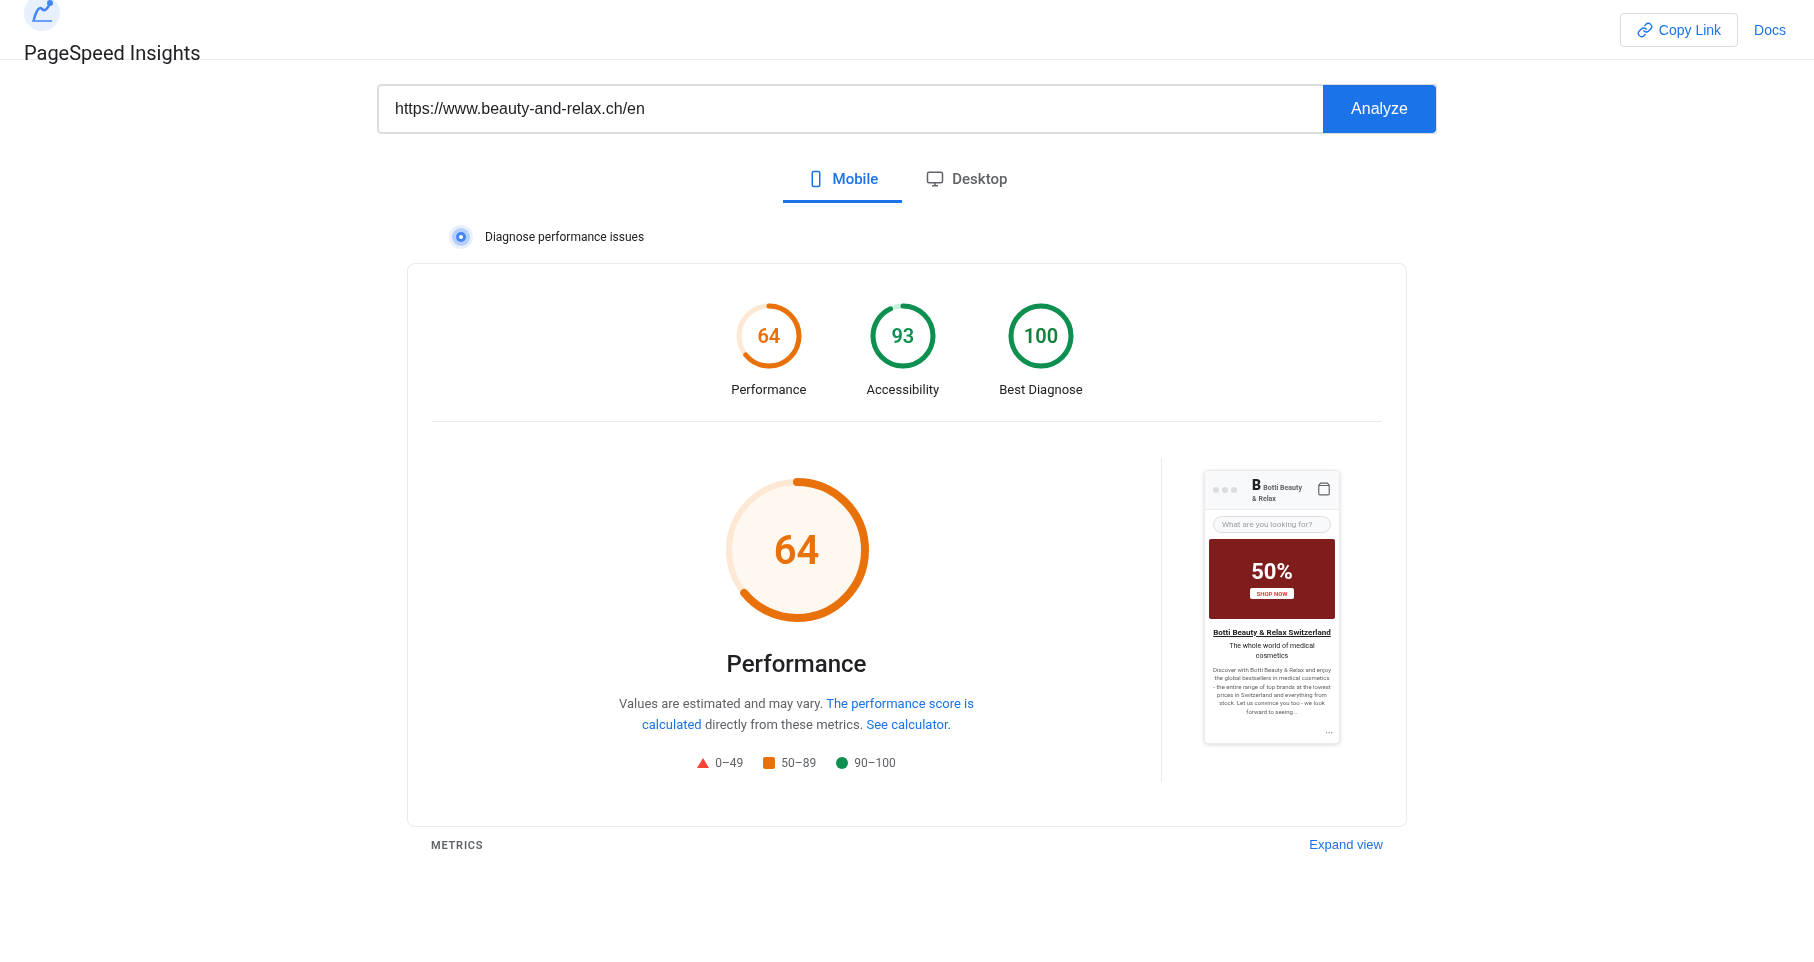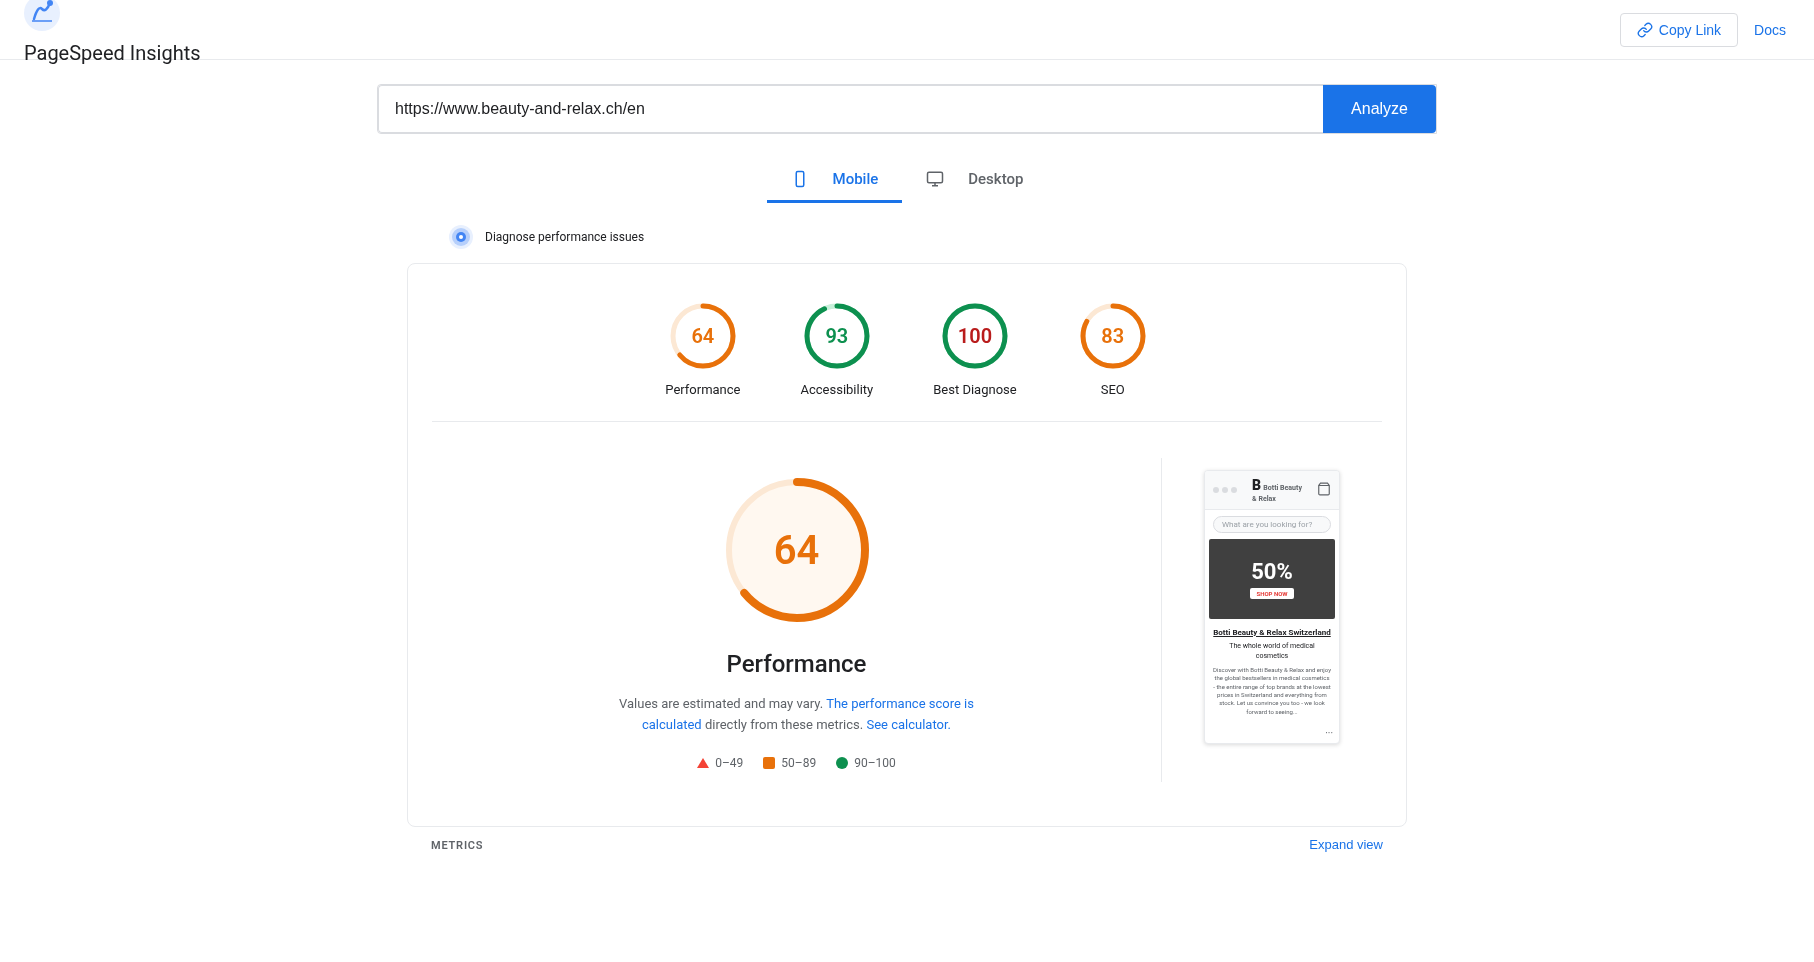--- a/index.html
+++ b/index.html
@@ -101,21 +101,21 @@
     
     .tabs-section {
       display: flex;
       justify-content: center;
       gap: 0;
       padding: 8px 0 0;
     }
     .tab {
       display: flex;
       align-items: center;
-      gap: 24px;
+      gap: 8px;
       padding: 12px 24px;
       font-size: 15px;
       cursor: pointer;
       border-bottom: 3px solid transparent;
       color: #5f6368;
       font-weight: 500;
     }
     .tab.active {
       color: #1a73e8;
       border-bottom-color: #1a73e8;
@@ -316,21 +316,21 @@
     .phone-search {
       margin: 6px 8px;
       background: #f8f9fa;
       border: 1px solid #dadce0;
       border-radius: 20px;
       padding: 3px 8px;
       font-size: 8px;
       color: #9aa0a6;
     }
     .phone-banner {
-      background: #404040;
+      background: #7f1d1d;
       margin: 0 4px;
       border-radius: 2px;
       height: 80px;
       display: flex;
       align-items: center;
       justify-content: center;
       position: relative;
       overflow: hidden;
     }
     .phone-banner-text {
@@ -494,35 +494,25 @@
       </div>
       <span class="score-label">Accessibility</span>
     </div>
 
     <div class="score-item">
       <div class="score-circle-wrapper">
         <svg width="72" height="72" viewBox="0 0 72 72">
           <circle cx="36" cy="36" r="30" fill="none" stroke="#c8f0da" stroke-width="5"></circle>
           <circle cx="36" cy="36" r="30" fill="none" stroke="#0d904f" stroke-width="5" stroke-dasharray="188.5" stroke-dashoffset="0" stroke-linecap="round"></circle>
         </svg>
-        <span class="score-value" style="color:#b91c1c">100</span>
+        <span class="score-value" style="color:#15803d">100</span>
       </div>
       <span class="score-label">Best Diagnose</span>
     </div>
 
-    <div class="score-item">
-      <div class="score-circle-wrapper">
-        <svg width="72" height="72" viewBox="0 0 72 72">
-          <circle cx="36" cy="36" r="30" fill="none" stroke="#fce8d4" stroke-width="5"></circle>
-          <circle cx="36" cy="36" r="30" fill="none" stroke="#e8710a" stroke-width="5" stroke-dasharray="188.5" stroke-dashoffset="32.1" stroke-linecap="round"></circle>
-        </svg>
-        <span class="score-value" style="color:#e8710a">83</span>
-      </div>
-      <span class="score-label">SEO</span>
-    </div>
   </div>
 
   <div class="detail-section">
 
     <div class="perf-detail">
       <div class="big-score-circle">
         <svg width="160" height="160" viewBox="0 0 160 160">
           <circle cx="80" cy="80" r="68" fill="#fff8f0" stroke="#fce8d4" stroke-width="6"></circle>
           <circle cx="80" cy="80" r="68" fill="none" stroke="#e8710a" stroke-width="8" stroke-dasharray="427.3" stroke-dashoffset="153.8" stroke-linecap="round"></circle>
         </svg>

